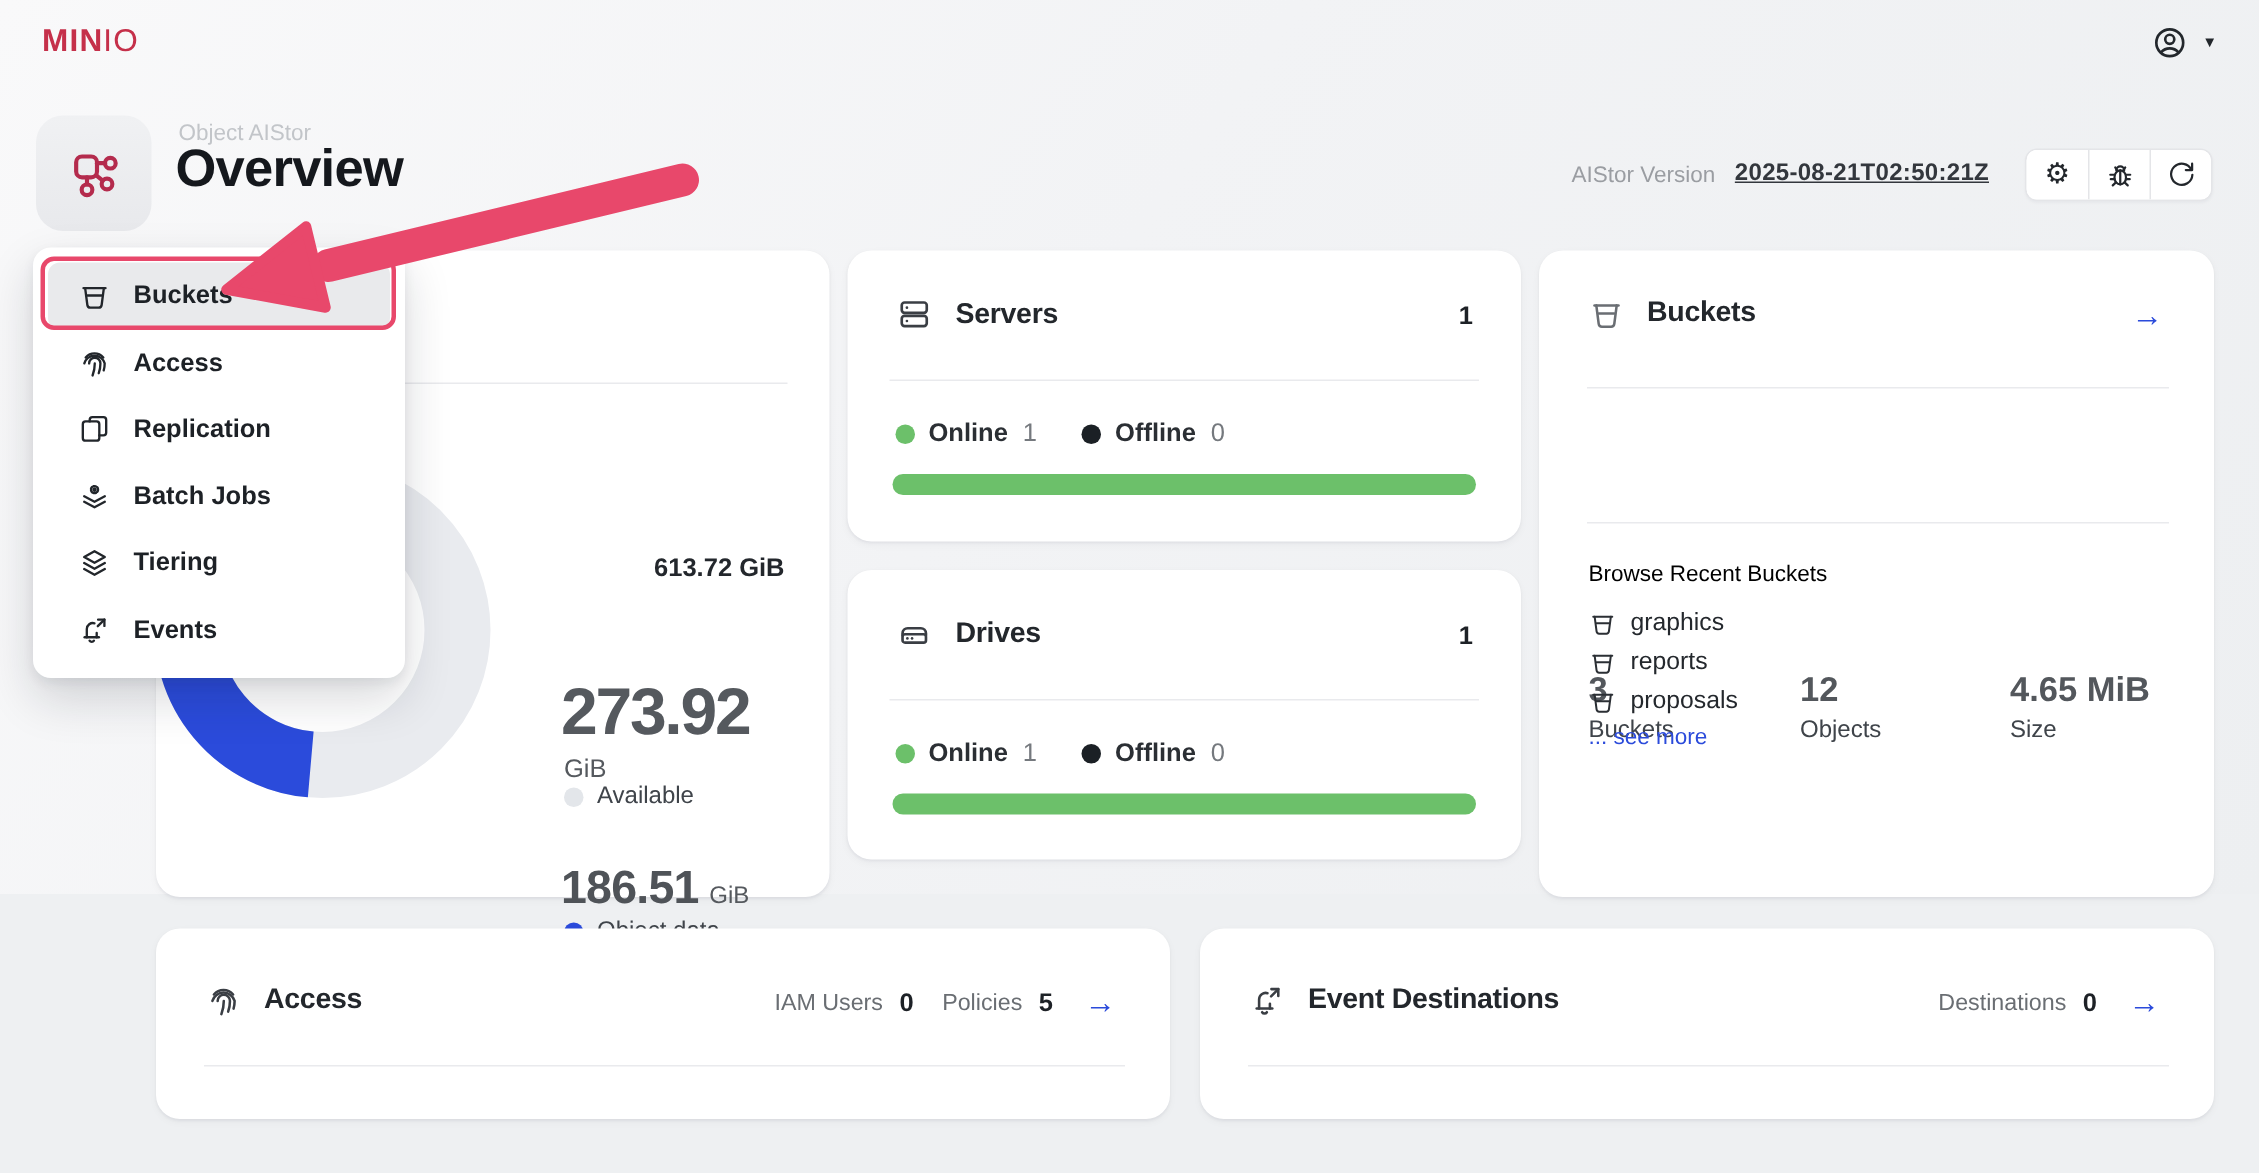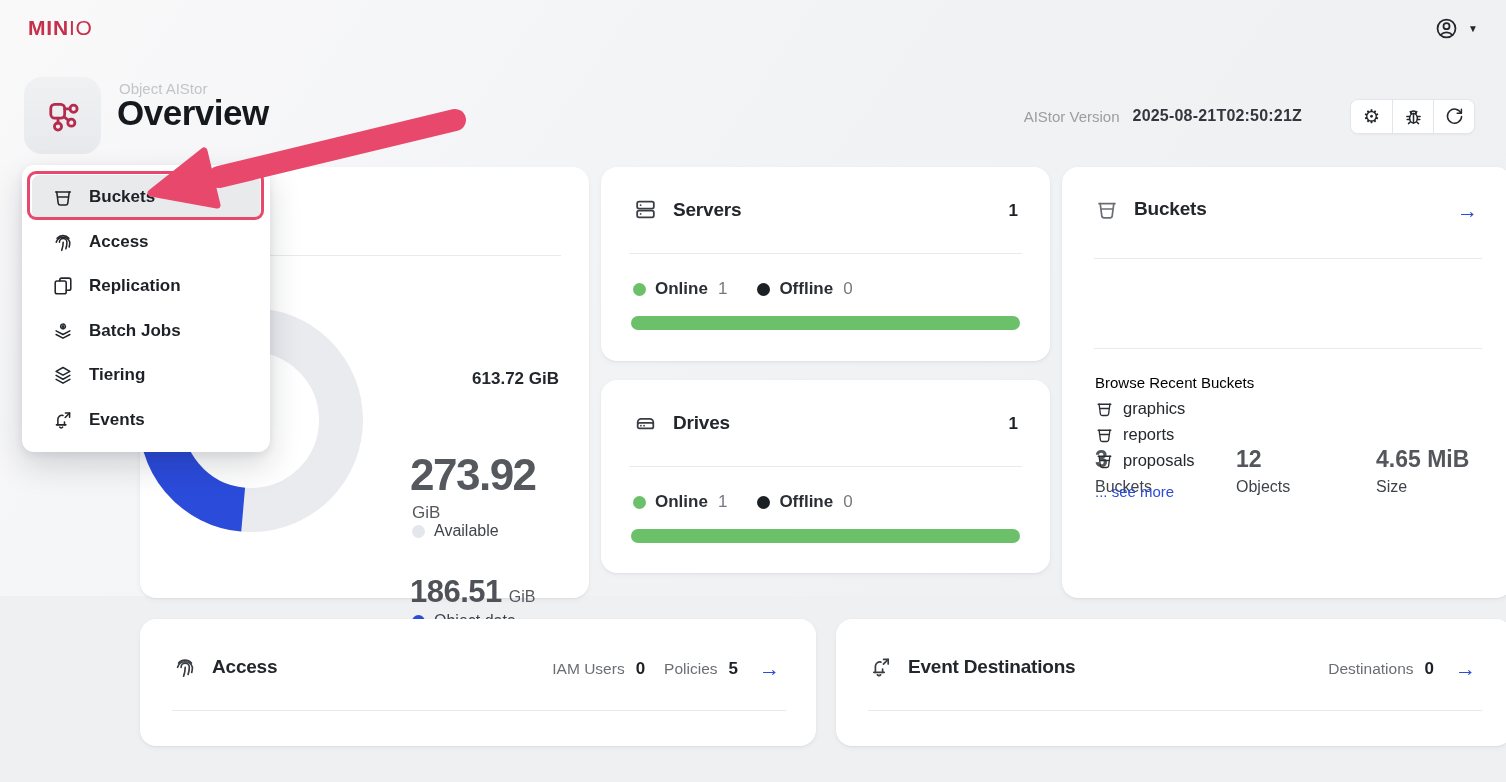--- a/index.html
+++ b/index.html
@@ -27,28 +27,28 @@
   
   .hero-badge {
     position:absolute; left:24px; top:77px; width:77px; height:77px;
     border-radius:18px; background:linear-gradient(180deg,#f0f1f3,#e8e9ec);
     display:flex; align-items:center; justify-content:center; color:#b42b4d;
   }
   .breadcrumb { position:absolute; left:119px; top:80px; font-size:15px; color:#c2c5c9; }
   .page-title { position:absolute; left:117px; top:93px; font-size:35px; font-weight:700; color:#15181d; letter-spacing:-.5px; }
   .version-row { position:absolute; right:31px; top:99px; height:34px; display:flex; align-items:center; }
   .version-label { font-size:15px; color:#9a9da2; margin-right:13px; }
-  .version-value { font-size:16px; font-weight:700; color:#33373d; margin-right:48px; letter-spacing:.2px; }
+  .version-value { font-size:16px; font-weight:700; color:#33373d; margin-right:24px; letter-spacing:.2px;text-decoration:underline; }
   .btn-group { display:flex; border:1px solid #e4e5e8; border-radius:8px; background:#fff; overflow:hidden; box-shadow:0 1px 2px rgba(16,24,40,.04); }
   .icon-btn { width:41px; height:33px; display:flex; align-items:center; justify-content:center; cursor:pointer; color:#23272c; background:#fff; }
   .icon-btn + .icon-btn { border-left:1px solid #e4e5e8; }
   .gear-glyph { font-size:19px; line-height:1; }
 
   
-  .card { position:absolute; background:#fff; border-radius:16px; box-shadow:0 1px 2px rgba(16,24,40,.05), 0 2px 6px rgba(16,24,40,.04);margin-left:36px; }
+  .card { position:absolute; background:#fff; border-radius:16px; box-shadow:0 1px 2px rgba(16,24,40,.05), 0 2px 6px rgba(16,24,40,.04); }
   .card-usage   { left:104px;  top:167px; width:449px; height:431px; }
   .card-servers { left:565px;  top:167px; width:449px; height:194px; }
   .card-drives  { left:565px;  top:380px; width:449px; height:193px; }
   .card-buckets { left:1026px; top:167px; width:450px; height:431px; }
   .card-access  { left:104px;  top:619px; width:676px; height:127px; }
   .card-events  { left:800px;  top:619px; width:676px; height:127px; }
   .divider { position:absolute; left:28px; right:28px; height:1px; background:#e9eaed; }
 
   .card-head { position:absolute; left:32px; top:30px; display:flex; align-items:center; gap:15px; }
   .card-head .head-icon { color:#3a3e44; }
@@ -78,21 +78,21 @@
   .u-obj-leg { top:445px; } .u-par-leg { top:534px; }
   .donut { position:absolute; left:-20px; top:122px; }
 
   
   .bk-stats { position:absolute; top:279px; left:0; width:100%; }
   .bk-stat { position:absolute; top:0; }
   .bk-v { font-size:23px; font-weight:600; color:#53575c; }
   .bk-l { font-size:16px; color:#3f444a; margin-top:5px; }
   .bk-browse { position:absolute; left:33px; top:207px; font-size:15px; font-weight:400; color:#000000; }
   .bk-list { position:absolute; left:33px; top:232px; }
-  .bk-item { display:flex; align-items:flex-start; gap:9px; height:26px; font-size:16.5px; font-weight:500; color:#24282d; cursor:pointer; }
+  .bk-item { display:flex; align-items:flex-end; gap:9px; height:26px; font-size:16.5px; font-weight:500; color:#24282d; cursor:pointer; }
   .bk-item .ic-wrap { color:#2b2f34; }
   .see-more { position:absolute; left:33px; top:316px; font-size:15px; color:#2b4bdb; cursor:pointer; }
 
   
   .sum-head { top:36px; left:33px; }
   .sum-right { position:absolute; right:36px; top:38px; display:flex; align-items:center; font-size:15.5px; color:#6a6e73; }
   .sum-num { font-size:17px; font-weight:700; color:#1d2126; margin:0 19px 0 11px; }
   .sum-arrow { font-size:21px; color:#2b4bdb; font-weight:700; cursor:pointer; margin-left:2px; }
   .sum-divider { top:91px; }
 

